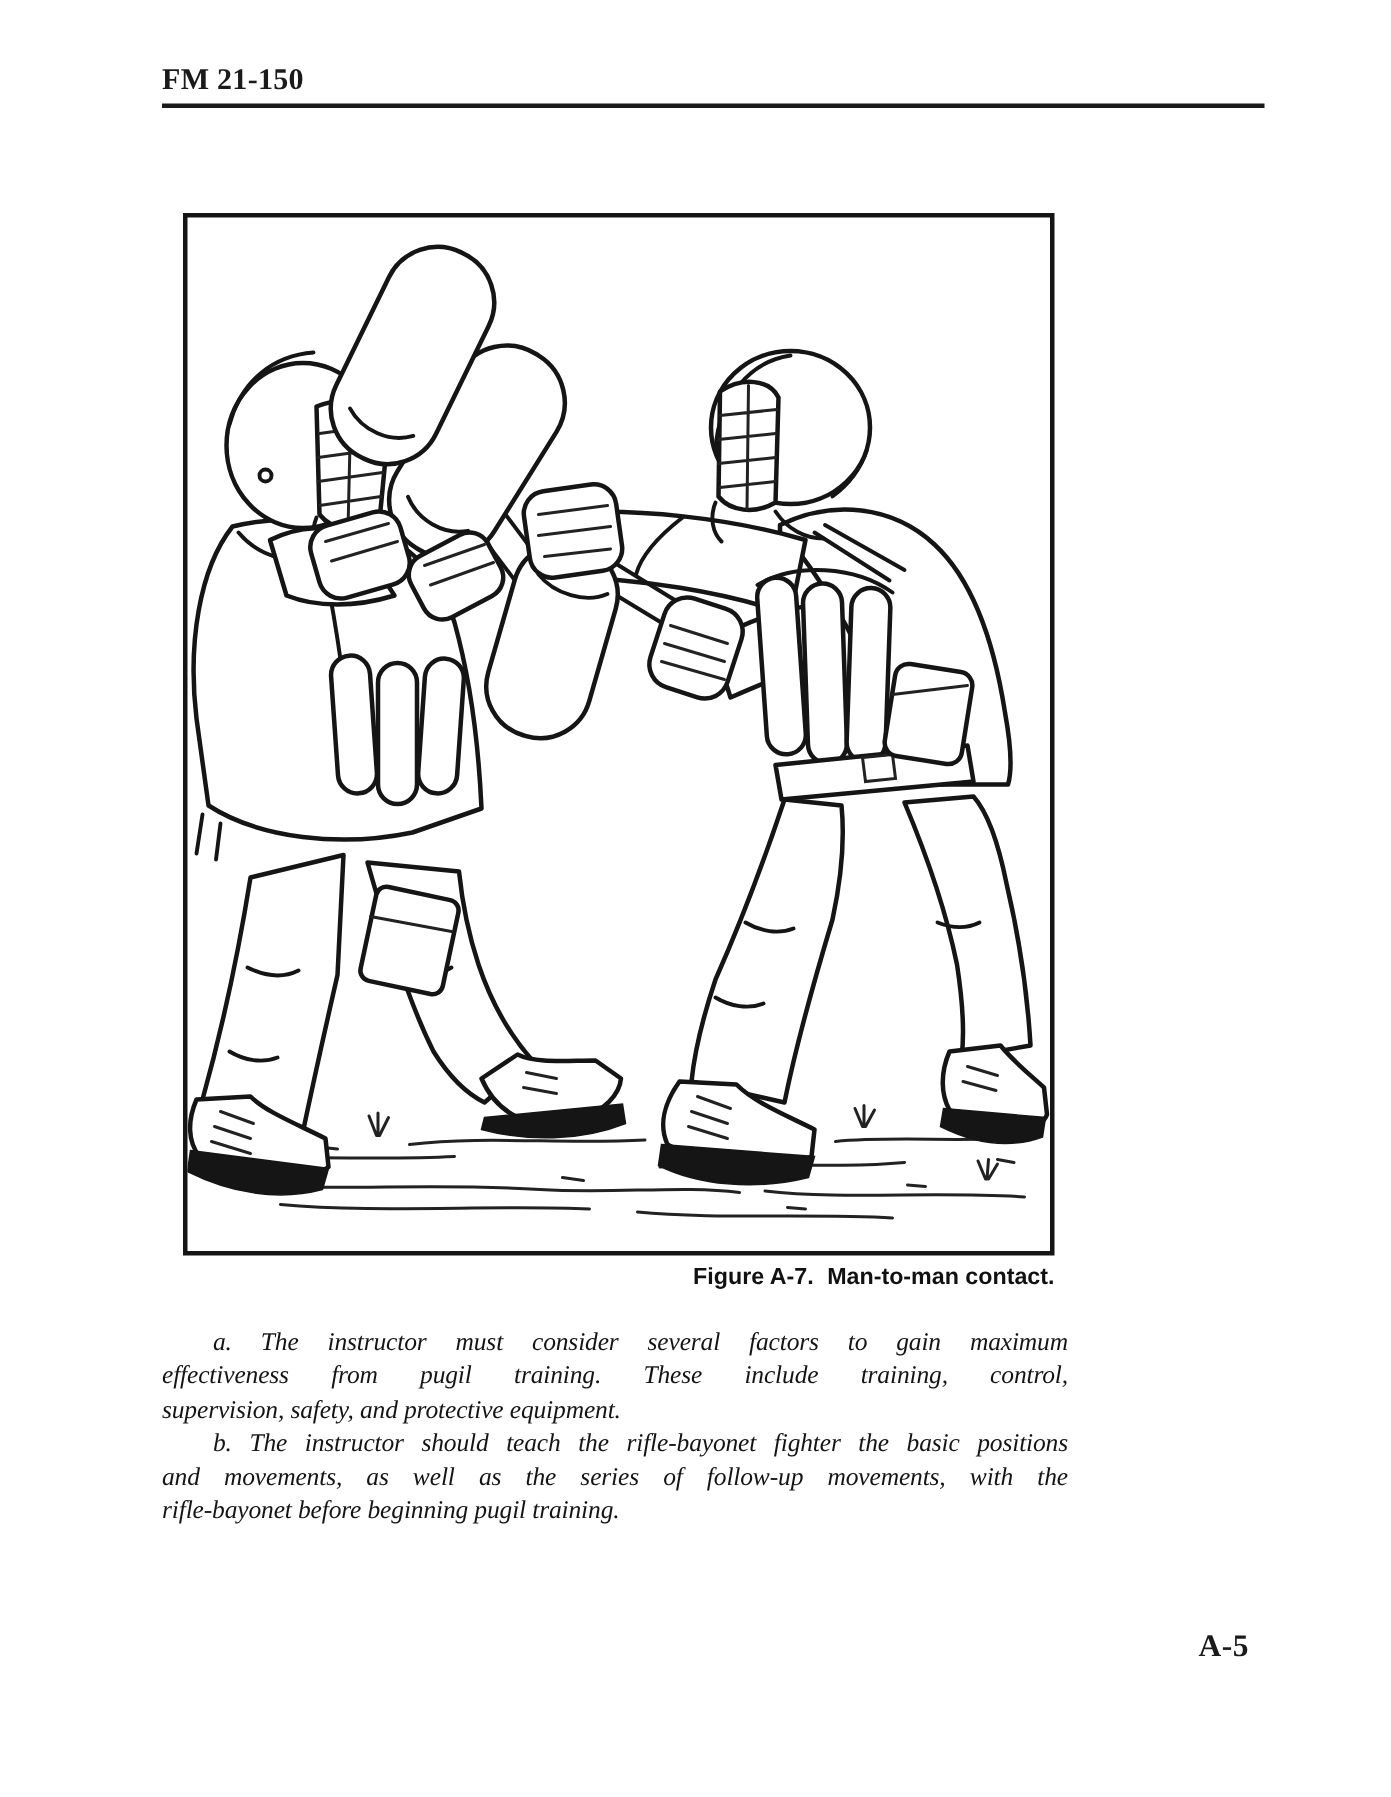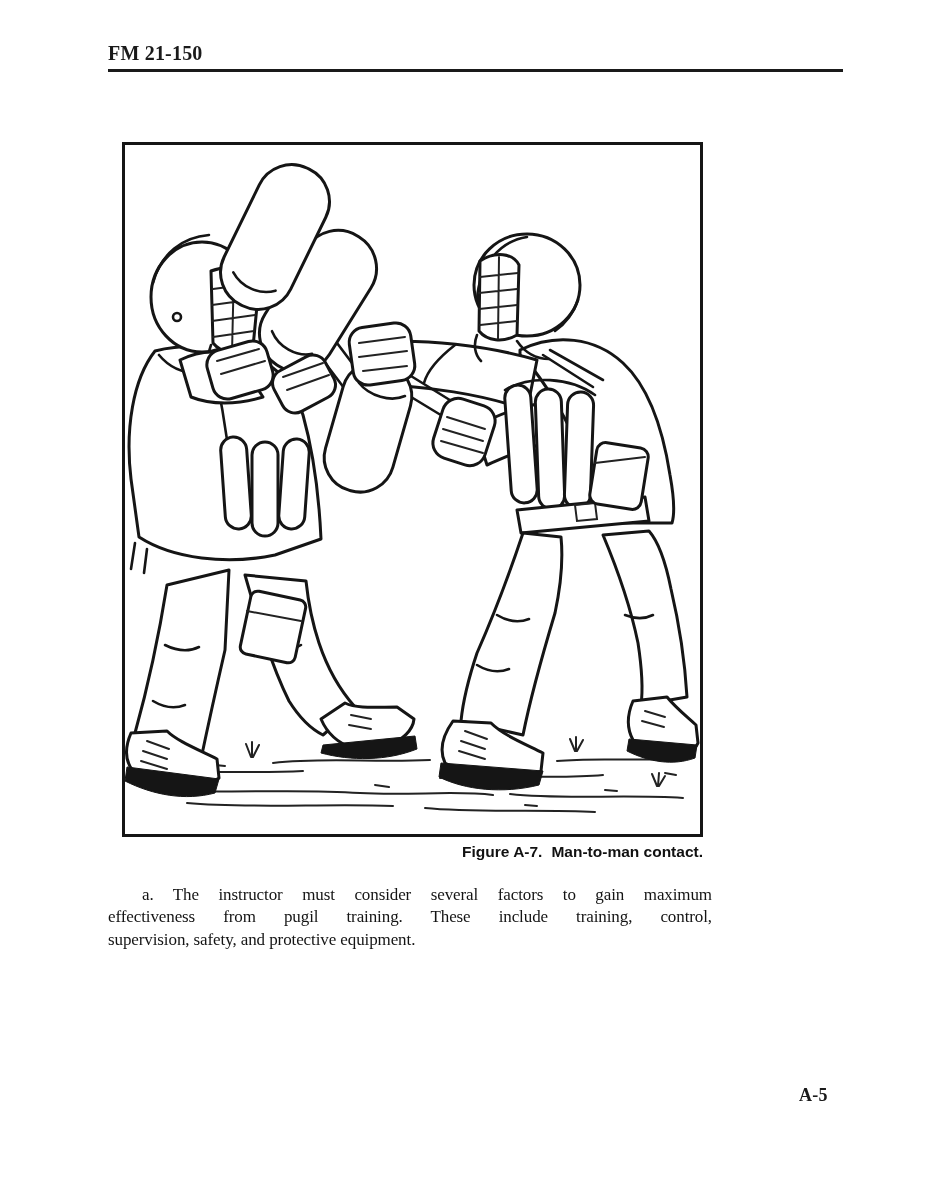--- a/index.html
+++ b/index.html
@@ -30,28 +30,28 @@
     text-align:right;font-family:"Liberation Sans",sans-serif;
     font-weight:bold;font-size:15.5px;color:#111;
   }
   .figure-caption .cap-label{margin-right:9px;}
   
   .body-text{
     position:absolute;left:108px;top:884px;width:604px;
     font-size:17px;line-height:22.4px;letter-spacing:-0.1px;color:#141414;
   }
   .line{
-    text-align:justify;text-align-last:justify;white-space:nowrap;
+    text-align:justify;text-align-last:justify;white-space:nowrap;font-style:italic;
   }
   .line.first{text-indent:34px;}
   .line.last{text-align-last:left;white-space:normal;}
   
   .page-number{
     position:absolute;left:799px;top:1085px;
-    font-weight:bold;font-size:18px;letter-spacing:.3px;
+    font-weight:bold;font-size:21px;letter-spacing:.3px;
   }
   .ink{stroke:#151515;fill:#ffffff;stroke-width:3;stroke-linecap:round;stroke-linejoin:round;}
   .ink-line{stroke:#151515;fill:none;stroke-width:2.6;stroke-linecap:round;stroke-linejoin:round;}
   .ink-thin{stroke:#222;fill:none;stroke-width:2;stroke-linecap:round;}
   .ink-fill{fill:#151515;stroke:#151515;stroke-width:1;}
 </style>
 </head>
 <body>
 
 <div class="doc-number">FM 21-150</div>
@@ -166,15 +166,20 @@
 <div class="figure-caption">
   <span class="cap-label">Figure A-7.</span><span>Man-to-man contact.</span>
 </div>
 
 <div class="body-text">
   <div>
     <div class="line first">a. The instructor must consider several factors to gain maximum</div>
     <div class="line">effectiveness from pugil training. These include training, control,</div>
     <div class="line last">supervision, safety, and protective equipment.</div>
   </div>
+  <div>
+    <div class="line first">b. The instructor should teach the rifle-bayonet fighter the basic positions</div>
+    <div class="line">and movements, as well as the series of follow-up movements, with the</div>
+    <div class="line last">rifle-bayonet before beginning pugil training.</div>
+  </div>
 </div>
 
 <div class="page-number">A-5</div>
 
 </body></html>

